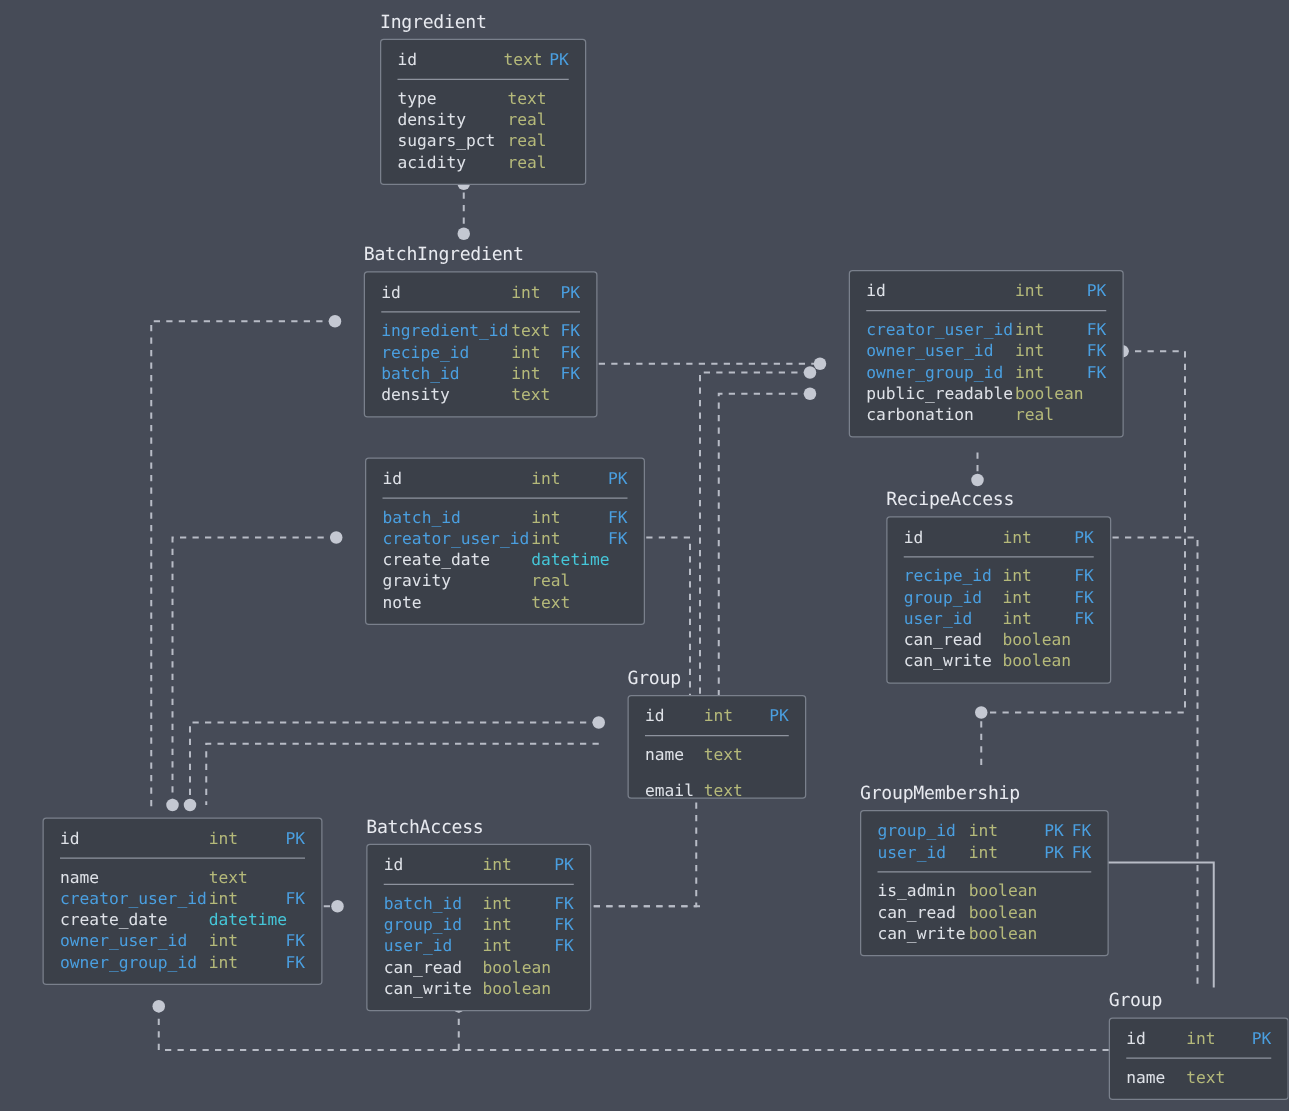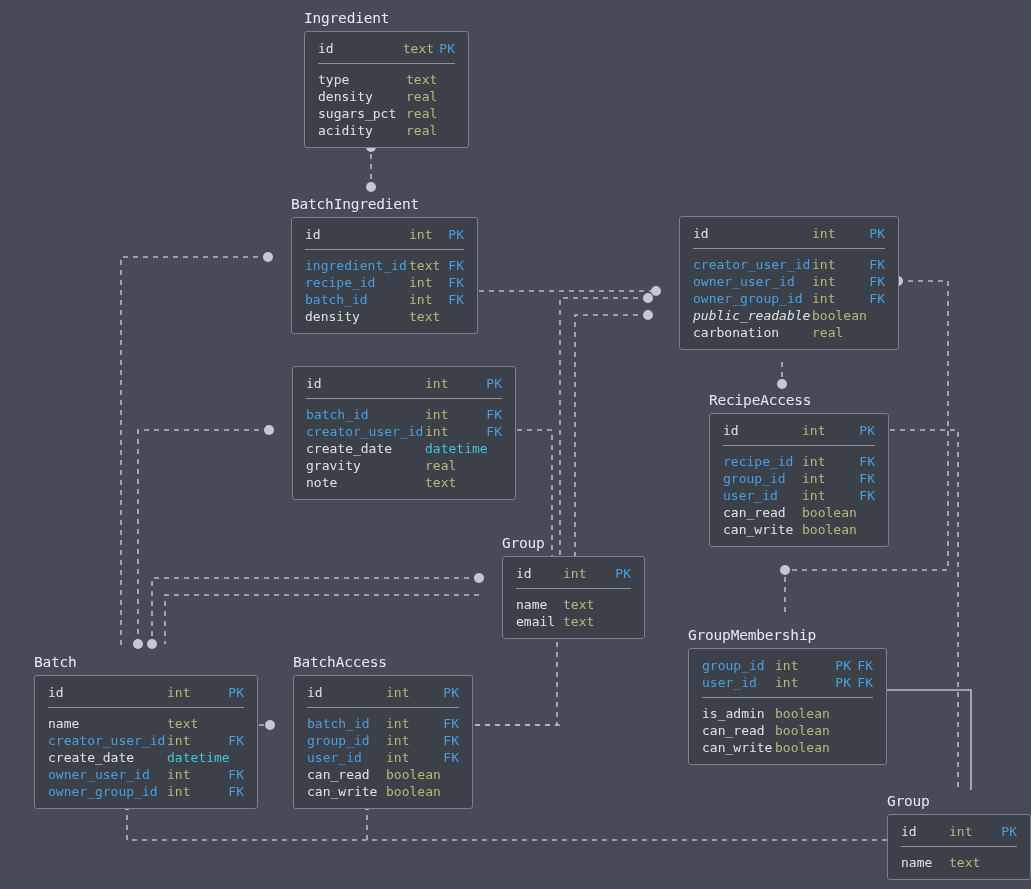--- a/index.html
+++ b/index.html
@@ -203,21 +203,21 @@
             <span class="f-name fk" style="display: inline-block; width: 119px;">owner_user_id</span>
             <span class="f-type" style="display: inline-block; width: 53px;">int</span>
             <span class="f-key" style="display: inline-block; flex: 1 1 0%;">FK</span>
           </div>
           <div class="field-row">
             <span class="f-name fk" style="display: inline-block; width: 119px;">owner_group_id</span>
             <span class="f-type" style="display: inline-block; width: 53px;">int</span>
             <span class="f-key" style="display: inline-block; flex: 1 1 0%;">FK</span>
           </div>
           <div class="field-row">
-            <span class="f-name" style="display: inline-block; width: 119px; font-style: italic;">public_readable</span>
+            <span class="f-name" style="display: inline-block; width: 119px;">public_readable</span>
             <span class="f-type" style="display: inline-block; width: 53px;">boolean</span>
             <span class="f-key" style="display: inline-block; flex: 1 1 0%;"></span>
           </div>
           <div class="field-row">
             <span class="f-name" style="display: inline-block; width: 119px;">carbonation</span>
             <span class="f-type" style="display: inline-block; width: 53px;">real</span>
             <span class="f-key" style="display: inline-block; flex: 1 1 0%;"></span>
           </div>
         </div>
       </div>
@@ -300,21 +300,21 @@
             <span class="f-type" style="display: inline-block; width: 39px;">int</span>
             <span class="f-key" style="display: inline-block; flex: 1 1 0%;">PK</span>
           </div>
           <div class="divider"></div>
           <div class="field-row">
             <span class="f-name" style="display: inline-block; width: 47px;">name</span>
             <span class="f-type" style="display: inline-block; width: 39px;">text</span>
             <span class="f-key" style="display: inline-block; flex: 1 1 0%;"></span>
           </div>
           <div class="field-row">
-            <span class="f-name" style="display: inline-block; width: 47px;">email</span>
+            <span class="f-name" style="display: inline-block; width: 47px; margin-top: 12px;">email</span>
             <span class="f-type" style="display: inline-block; width: 39px;">text</span>
             <span class="f-key" style="display: inline-block; flex: 1 1 0%;"></span>
           </div>
         </div>
       </div>
       <div class="entity" style="left: 672px; top: 627px; width: 199px;">
         <div class="entity-title">GroupMembership</div>
         <div class="entity-box" style="width: 199px;">
           <div class="field-row">
             <span class="f-name fk" style="display: inline-block; width: 73px;">group_id</span>
@@ -340,21 +340,20 @@
             <span class="f-key" style="display: inline-block; flex: 1 1 0%;"></span>
           </div>
           <div class="field-row">
             <span class="f-name" style="display: inline-block; width: 73px;">can_write</span>
             <span class="f-type" style="display: inline-block; width: 59px;">boolean</span>
             <span class="f-key" style="display: inline-block; flex: 1 1 0%;"></span>
           </div>
         </div>
       </div>
       <div class="entity" style="left: 18px; top: 654px; width: 224px;">
-        <div class="entity-title">Batch</div>
         <div class="entity-box" style="width: 224px;">
           <div class="field-row">
             <span class="f-name" style="display: inline-block; width: 119px;">id</span>
             <span class="f-type" style="display: inline-block; width: 53px;">int</span>
             <span class="f-key" style="display: inline-block; flex: 1 1 0%;">PK</span>
           </div>
           <div class="divider"></div>
           <div class="field-row">
             <span class="f-name" style="display: inline-block; width: 119px;">name</span>
             <span class="f-type" style="display: inline-block; width: 53px;">text</span>

